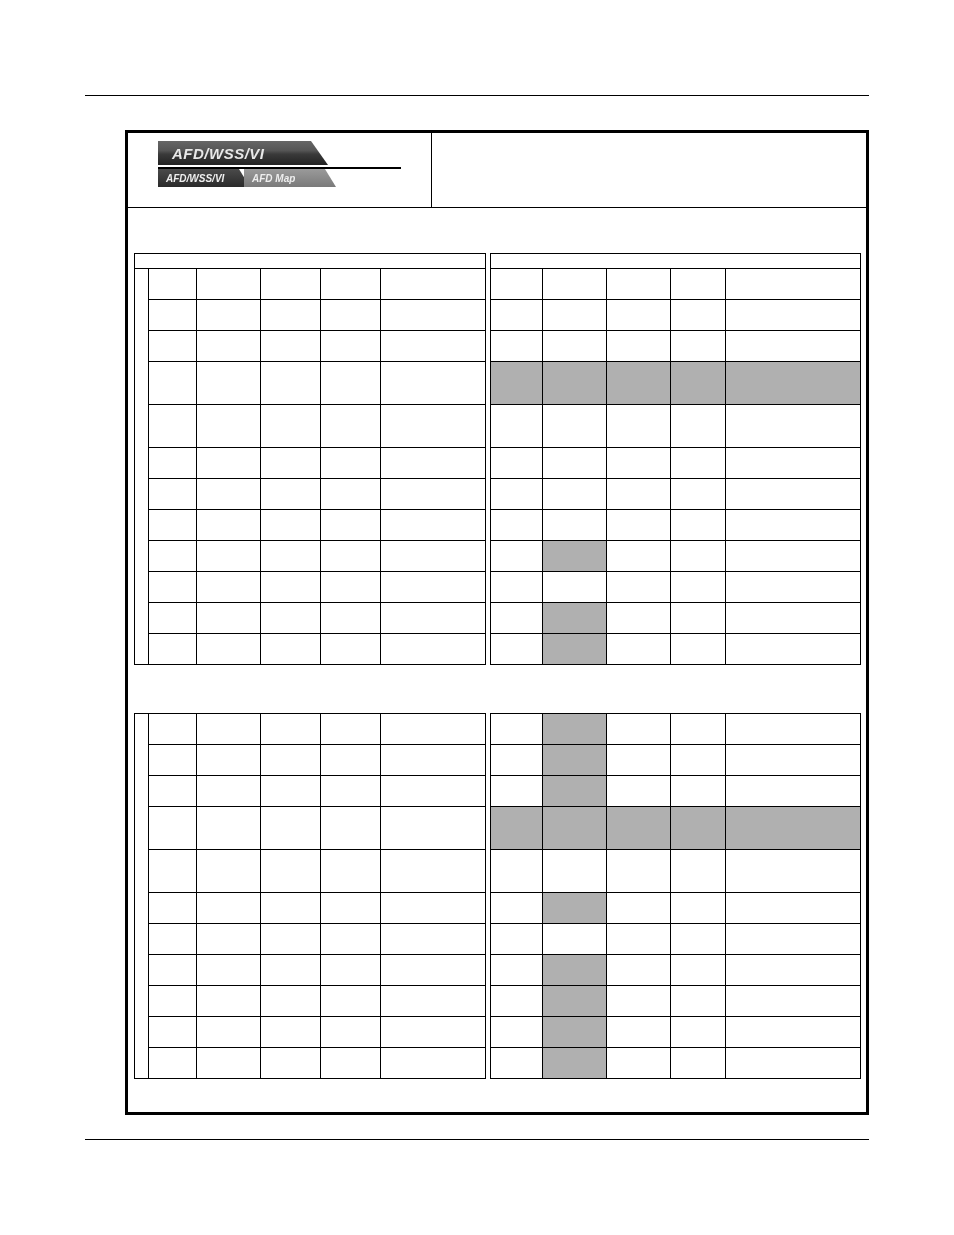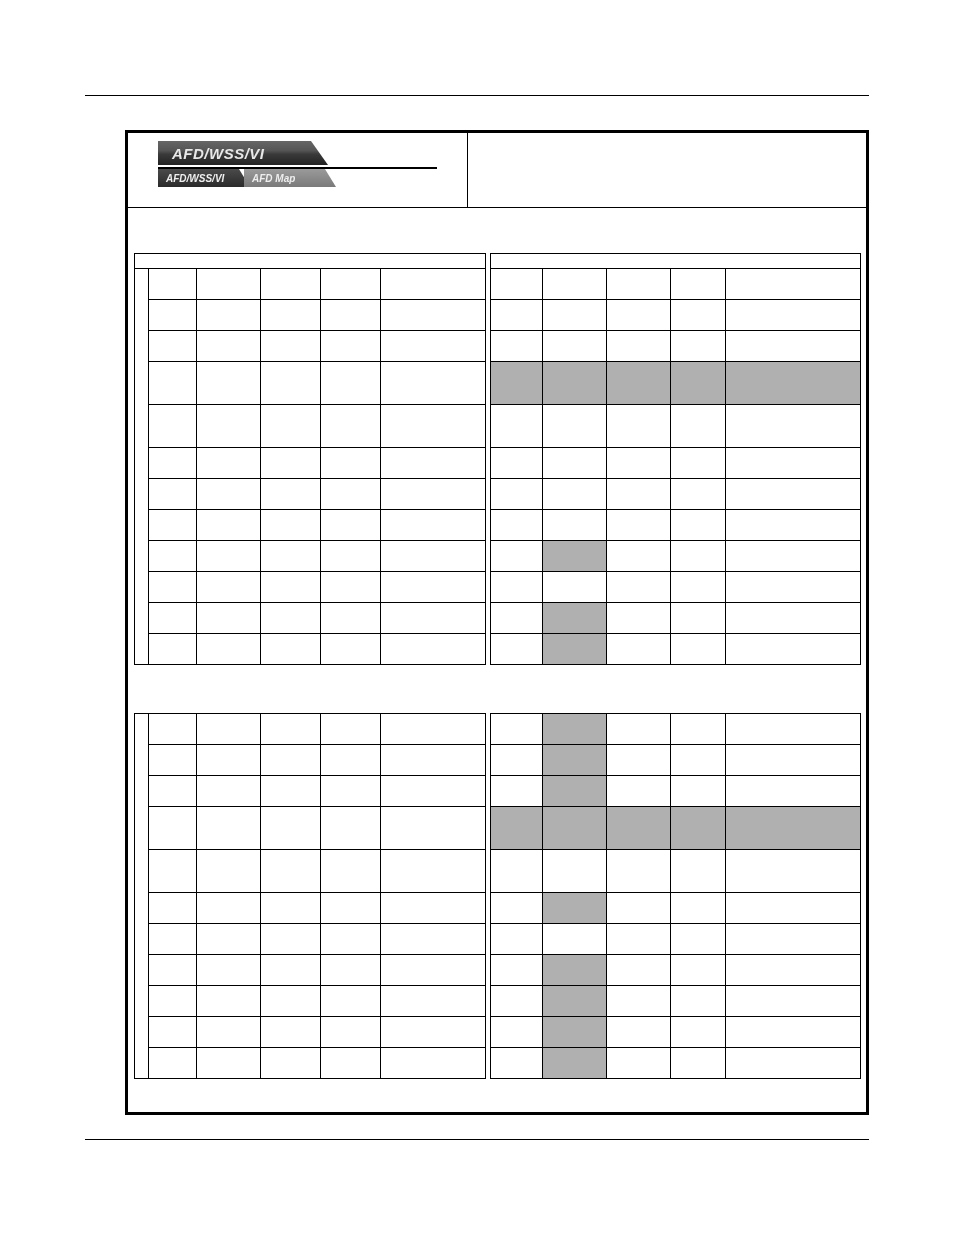--- a/index.html
+++ b/index.html
@@ -37,21 +37,21 @@
     bottom: 60px;
     border: 3px solid #000;
     background: #fff;
   }
 
   
   .hdr-cell {
     position: absolute;
     left: 0;
     top: 0;
-    width: 340px;
+    width: 304px;
     height: 75px;
     border-right: 1.5px solid #000;
     border-bottom: 1.5px solid #000;
     padding: 8px 30px 4px 30px;
   }
   .hdr-right {
     position: absolute;
     left: 296px;
     right: 0;
     top: 0;

